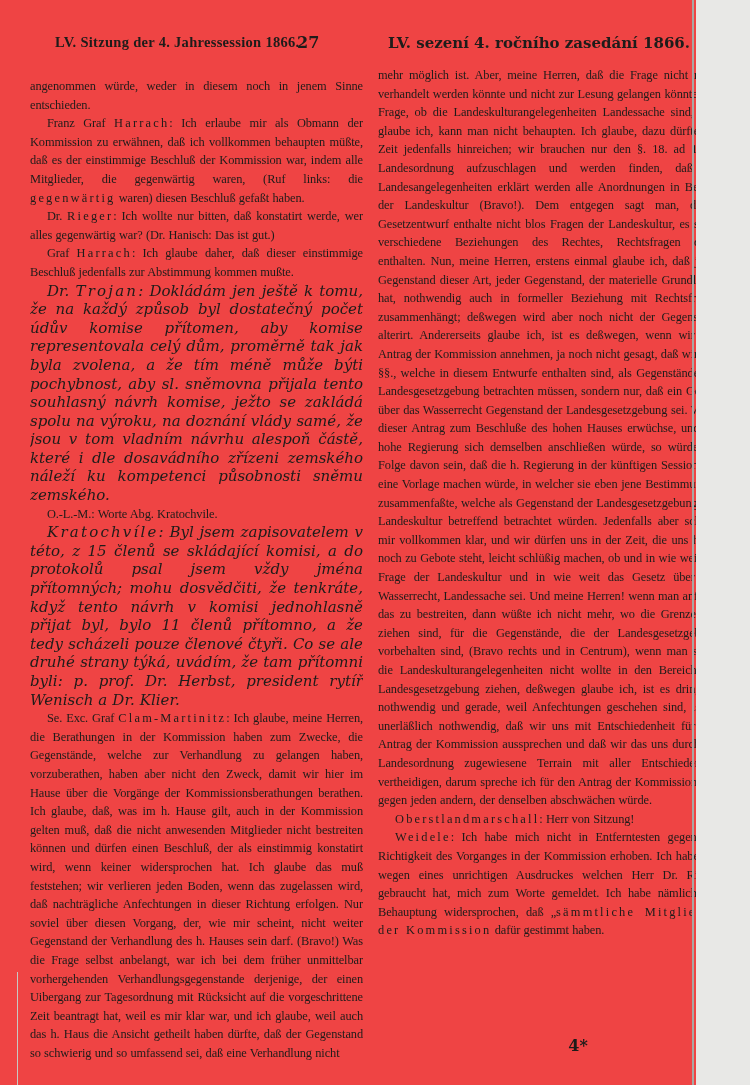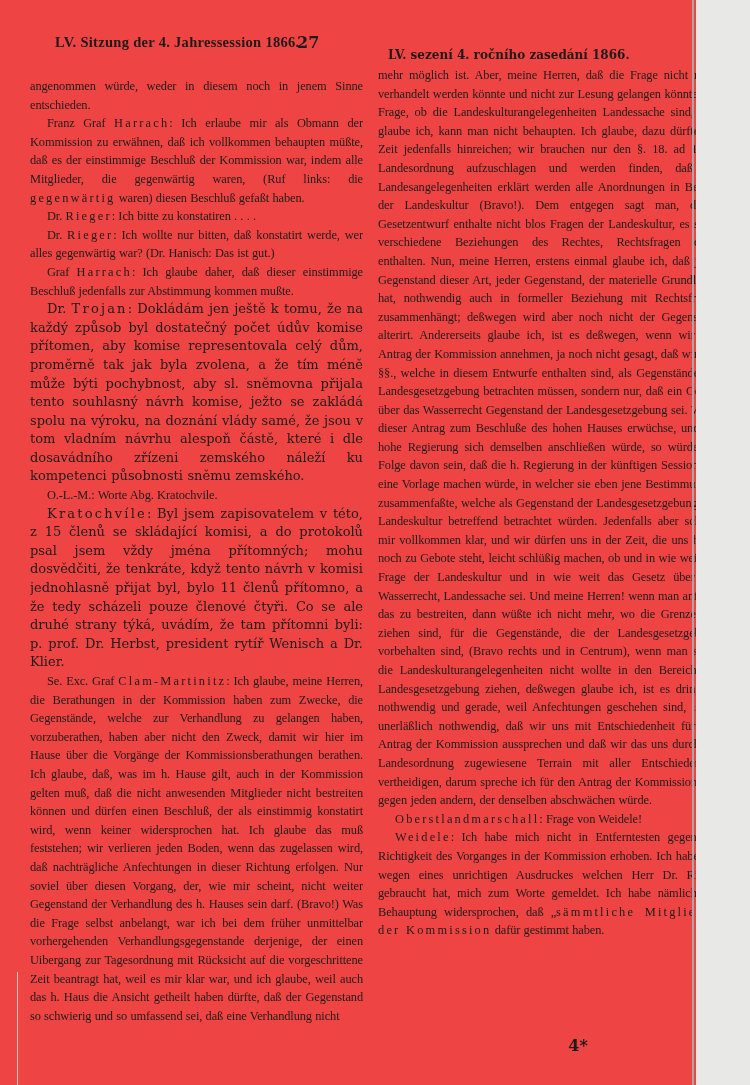--- a/index.html
+++ b/index.html
@@ -12,39 +12,39 @@
     position: relative;
     width: 696px; height: 1085px;
     background: #ef4444;
     overflow: hidden;
     color: #1e1c1a;
   }
   
   .header { position: absolute; top: 34px; left: 0; width: 750px; height: 22px; font-size: 14.5px; }
   .h-left  { position: absolute; left: 55px;  top: 0; white-space: nowrap; font-weight: bold; letter-spacing: 0.3px; }
   .h-center{ position: absolute; left: 297px; top: -1px; font-weight: bold; font-size: 16px; font-family: "DejaVu Serif", serif; }
-  .h-right { position: absolute; left: 388px; top: 14px; white-space: nowrap; font-family: "DejaVu Serif", serif; font-size: 12px; font-weight: bold; }
+  .h-right { position: absolute; left: 388px; top: 0; white-space: nowrap; font-family: "DejaVu Serif", serif; font-size: 15px; font-weight: bold; }
 
   
   .col { position: absolute; top: 66px; height: 1014px; overflow: hidden; }
   .col-left  { left: 30px;  width: 333px; margin-top: 11px; }
   .col-right { left: 378px; width: 341px; }
 
   .para {
     margin: 0;
     text-align: justify;
     text-indent: 17px;
     font-size: 12.4px;
     line-height: 18.6px;
     letter-spacing: -0.1px;
     word-spacing: 0.3px;
   }
   .para.noindent { text-indent: 0; }
   .para.fraktur { font-family: "Liberation Serif", serif; }
-  .para.antiqua { font-family: "DejaVu Serif", serif; font-size: 13px; letter-spacing: 0; }
+  .para.antiqua { font-family: "DejaVu Serif", serif; font-size: 15px; letter-spacing: 0; font-style: italic; }
   .spaced { letter-spacing: 2.2px; }
 
   
   .sig {
     position: absolute; top: 1036px; left: 408px; width: 340px;
     text-align: center;
     font-family: "DejaVu Serif", serif;
     font-weight: bold; font-size: 16px; color: #1e1c1a;
   }
 
@@ -59,31 +59,30 @@
 
   <div class="header">
     <span class="h-left">LV. Sitzung der 4. Jahressession 1866.</span>
     <span class="h-center">27</span>
     <span class="h-right">LV. sezení 4. ročního zasedání 1866.</span>
   </div>
 
   <div class="col col-left" id="col-left">
       <p class="para fraktur noindent"><span class="">angenommen würde, weder in diesem noch in jenem Sinne entschieden.</span></p>
       <p class="para fraktur"><span class="">Franz Graf </span><span class="spaced">Harrach</span><span class="">: Ich erlaube mir als Obmann der Kommission zu erwähnen, daß ich vollkommen behaupten müßte, daß es der einstimmige Beschluß der Kommission war, indem alle Mitglieder, die gegenwärtig waren, (Ruf links: die </span><span class="spaced">gegenwärtig</span><span class=""> waren) diesen Beschluß gefaßt haben.</span></p>
-      <p class="para fraktur"><span class="">Dr. </span><span class="spaced">Rieger</span><span class="">: Ich bitte zu konstatiren . . . .</span></p>
       <p class="para fraktur"><span class="">Dr. </span><span class="spaced">Rieger</span><span class="">: Ich wollte nur bitten, daß konstatirt werde, wer alles gegenwärtig war? (Dr. Hanisch: Das ist gut.)</span></p>
       <p class="para fraktur"><span class="">Graf </span><span class="spaced">Harrach</span><span class="">: Ich glaube daher, daß dieser einstimmige Beschluß jedenfalls zur Abstimmung kommen mußte.</span></p>
       <p class="para antiqua"><span class="">Dr. </span><span class="spaced">Trojan</span><span class="">: Dokládám jen ještě k tomu, že na každý způsob byl dostatečný počet údův komise přítomen, aby komise representovala celý dům, proměrně tak jak byla zvolena, a že tím méně může býti pochybnost, aby sl. sněmovna přijala tento souhlasný návrh komise, ježto se zakládá spolu na výroku, na doznání vlády samé, že jsou v tom vladním návrhu alespoň částě, které i dle dosavádního zřízeni zemského náleží ku kompetenci působnosti sněmu zemského.</span></p>
       <p class="para fraktur"><span class="">O.-L.-M.: Worte Abg. Kratochvile.</span></p>
       <p class="para antiqua"><span class="spaced">Kratochvíle</span><span class="">: Byl jsem zapisovatelem v této, z 15 členů se skládající komisi, a do protokolů psal jsem vždy jména přítomných; mohu dosvědčiti, že tenkráte, když tento návrh v komisi jednohlasně přijat byl, bylo 11 členů přítomno, a že tedy scházeli pouze členové čtyři. Co se ale druhé strany týká, uvádím, že tam přítomni byli: p. prof. Dr. Herbst, president rytíř Wenisch a Dr. Klier.</span></p>
       <p class="para fraktur"><span class="">Se. Exc. Graf </span><span class="spaced">Clam-Martinitz</span><span class="">: Ich glaube, meine Herren, die Berathungen in der Kommission haben zum Zwecke, die Gegenstände, welche zur Verhandlung zu gelangen haben, vorzuberathen, haben aber nicht den Zweck, damit wir hier im Hause über die Vorgänge der Kommissionsberathungen berathen. Ich glaube, daß, was im h. Hause gilt, auch in der Kommission gelten muß, daß die nicht anwesenden Mitglieder nicht bestreiten können und dürfen einen Beschluß, der als einstimmig konstatirt wird, wenn keiner widersprochen hat. Ich glaube das muß feststehen; wir verlieren jeden Boden, wenn das zugelassen wird, daß nachträgliche Anfechtungen in dieser Richtung erfolgen. Nur soviel über diesen Vorgang, der, wie mir scheint, nicht weiter Gegenstand der Verhandlung des h. Hauses sein darf. (Bravo!) Was die Frage selbst anbelangt, war ich bei dem früher unmittelbar vorhergehenden Verhandlungsgegenstande derjenige, der einen Uibergang zur Tagesordnung mit Rücksicht auf die vorgeschrittene Zeit beantragt hat, weil es mir klar war, und ich glaube, weil auch das h. Haus die Ansicht getheilt haben dürfte, daß der Gegenstand so schwierig und so umfassend sei, daß eine Verhandlung nicht</span></p>
     </div>
   <div class="col col-right" id="col-right">
       <p class="para fraktur noindent"><span class="">mehr möglich ist. Aber, meine Herren, daß die Frage nicht mehr verhandelt werden könnte und nicht zur Lesung gelangen könnte, die Frage, ob die Landeskulturangelegenheiten Landessache sind, das, glaube ich, kann man nicht behaupten. Ich glaube, dazu dürfte die Zeit jedenfalls hinreichen; wir brauchen nur den §. 18. ad 1 der Landesordnung aufzuschlagen und werden finden, daß als Landesangelegenheiten erklärt werden alle Anordnungen in Betreff der Landeskultur (Bravo!). Dem entgegen sagt man, dieser Gesetzentwurf enthalte nicht blos Fragen der Landeskultur, es seien verschiedene Beziehungen des Rechtes, Rechtsfragen darin enthalten. Nun, meine Herren, erstens einmal glaube ich, daß jeder Gegenstand dieser Art, jeder Gegenstand, der materielle Grundlagen hat, nothwendig auch in formeller Beziehung mit Rechtsfragen zusammenhängt; deßwegen wird aber noch nicht der Gegenstand alterirt. Andererseits glaube ich, ist es deßwegen, wenn wir den Antrag der Kommission annehmen, ja noch nicht gesagt, daß wir alle §§., welche in diesem Entwurfe enthalten sind, als Gegenstände der Landesgesetzgebung betrachten müssen, sondern nur, daß ein Gesetz über das Wasserrecht Gegenstand der Landesgesetzgebung sei. Wenn dieser Antrag zum Beschluße des hohen Hauses erwüchse, und die hohe Regierung sich demselben anschließen würde, so würde die Folge davon sein, daß die h. Regierung in der künftigen Session uns eine Vorlage machen würde, in welcher sie eben jene Bestimmungen zusammenfaßte, welche als Gegenstand der Landesgesetzgebung, die Landeskultur betreffend betrachtet würden. Jedenfalls aber scheint mir vollkommen klar, und wir dürfen uns in der Zeit, die uns heute noch zu Gebote steht, leicht schlüßig machen, ob und in wie weit die Frage der Landeskultur und in wie weit das Gesetz über das Wasserrecht, Landessache sei. Und meine Herren! wenn man anfängt das zu bestreiten, dann wüßte ich nicht mehr, wo die Grenzen zu ziehen sind, für die Gegenstände, die der Landesgesetzgebung vorbehalten sind, (Bravo rechts und in Centrum), wenn man sogar die Landeskulturangelegenheiten nicht wollte in den Bereich der Landesgesetzgebung ziehen, deßwegen glaube ich, ist es dringend nothwendig und gerade, weil Anfechtungen geschehen sind, ist es unerläßlich nothwendig, daß wir uns mit Entschiedenheit für den Antrag der Kommission aussprechen und daß wir das uns durch die Landesordnung zugewiesene Terrain mit aller Entschiedenheit vertheidigen, darum spreche ich für den Antrag der Kommission und gegen jeden andern, der denselben abschwächen würde.</span></p>
-      <p class="para fraktur"><span class="spaced">Oberstlandmarschall</span><span class="">: Frage von Weidele!</span></p>
+      <p class="para fraktur"><span class="spaced">Oberstlandmarschall</span><span class="">: Herr von Sitzung!</span></p>
       <p class="para fraktur"><span class="spaced">Weidele</span><span class="">: Ich habe mich nicht in Entferntesten gegen die Richtigkeit des Vorganges in der Kommission erhoben. Ich habe nur wegen eines unrichtigen Ausdruckes welchen Herr Dr. Rieger gebraucht hat, mich zum Worte gemeldet. Ich habe nämlich der Behauptung widersprochen, daß „</span><span class="spaced">sämmtliche Mitglieder der Kommission</span><span class=""> dafür gestimmt haben.</span></p>
     </div>
 
   <div class="sig">4*</div>
 
   <div class="edge-right"></div>
   <div class="edge-left"></div>
 
 </div>
 

